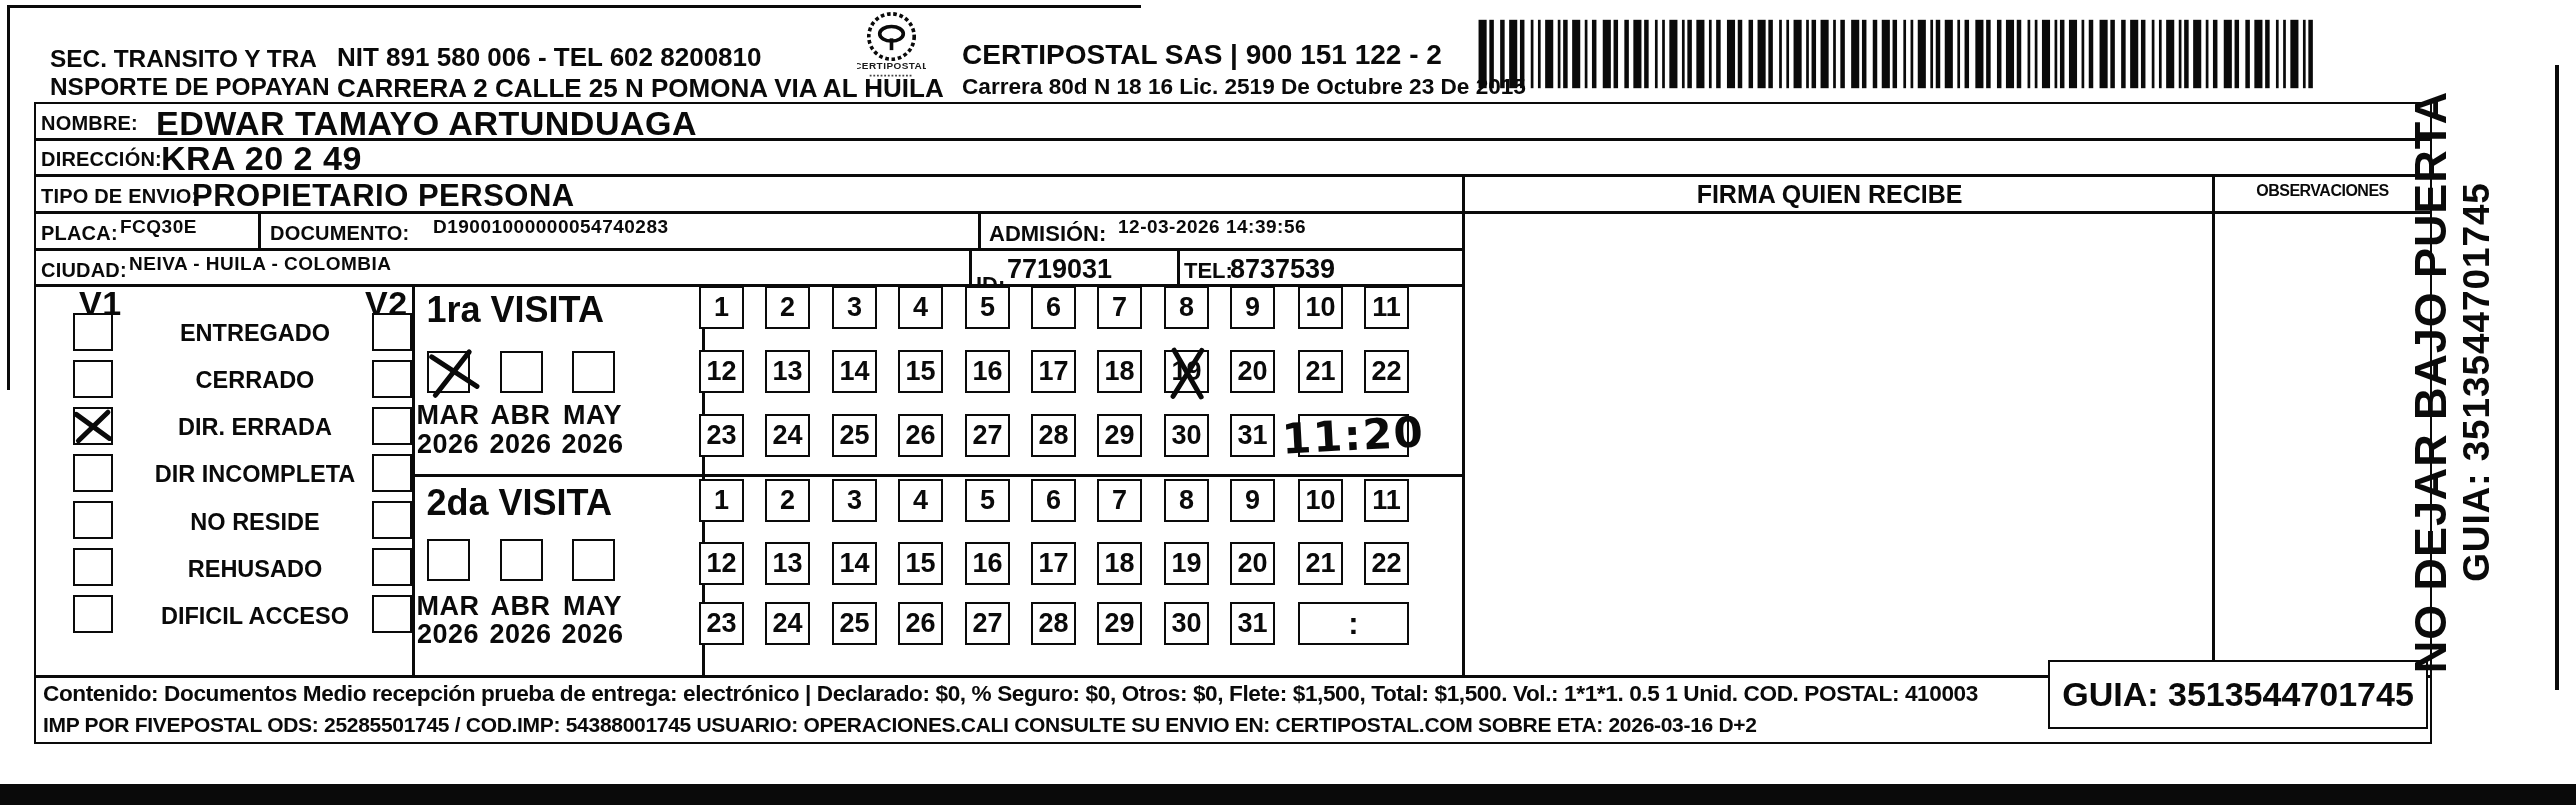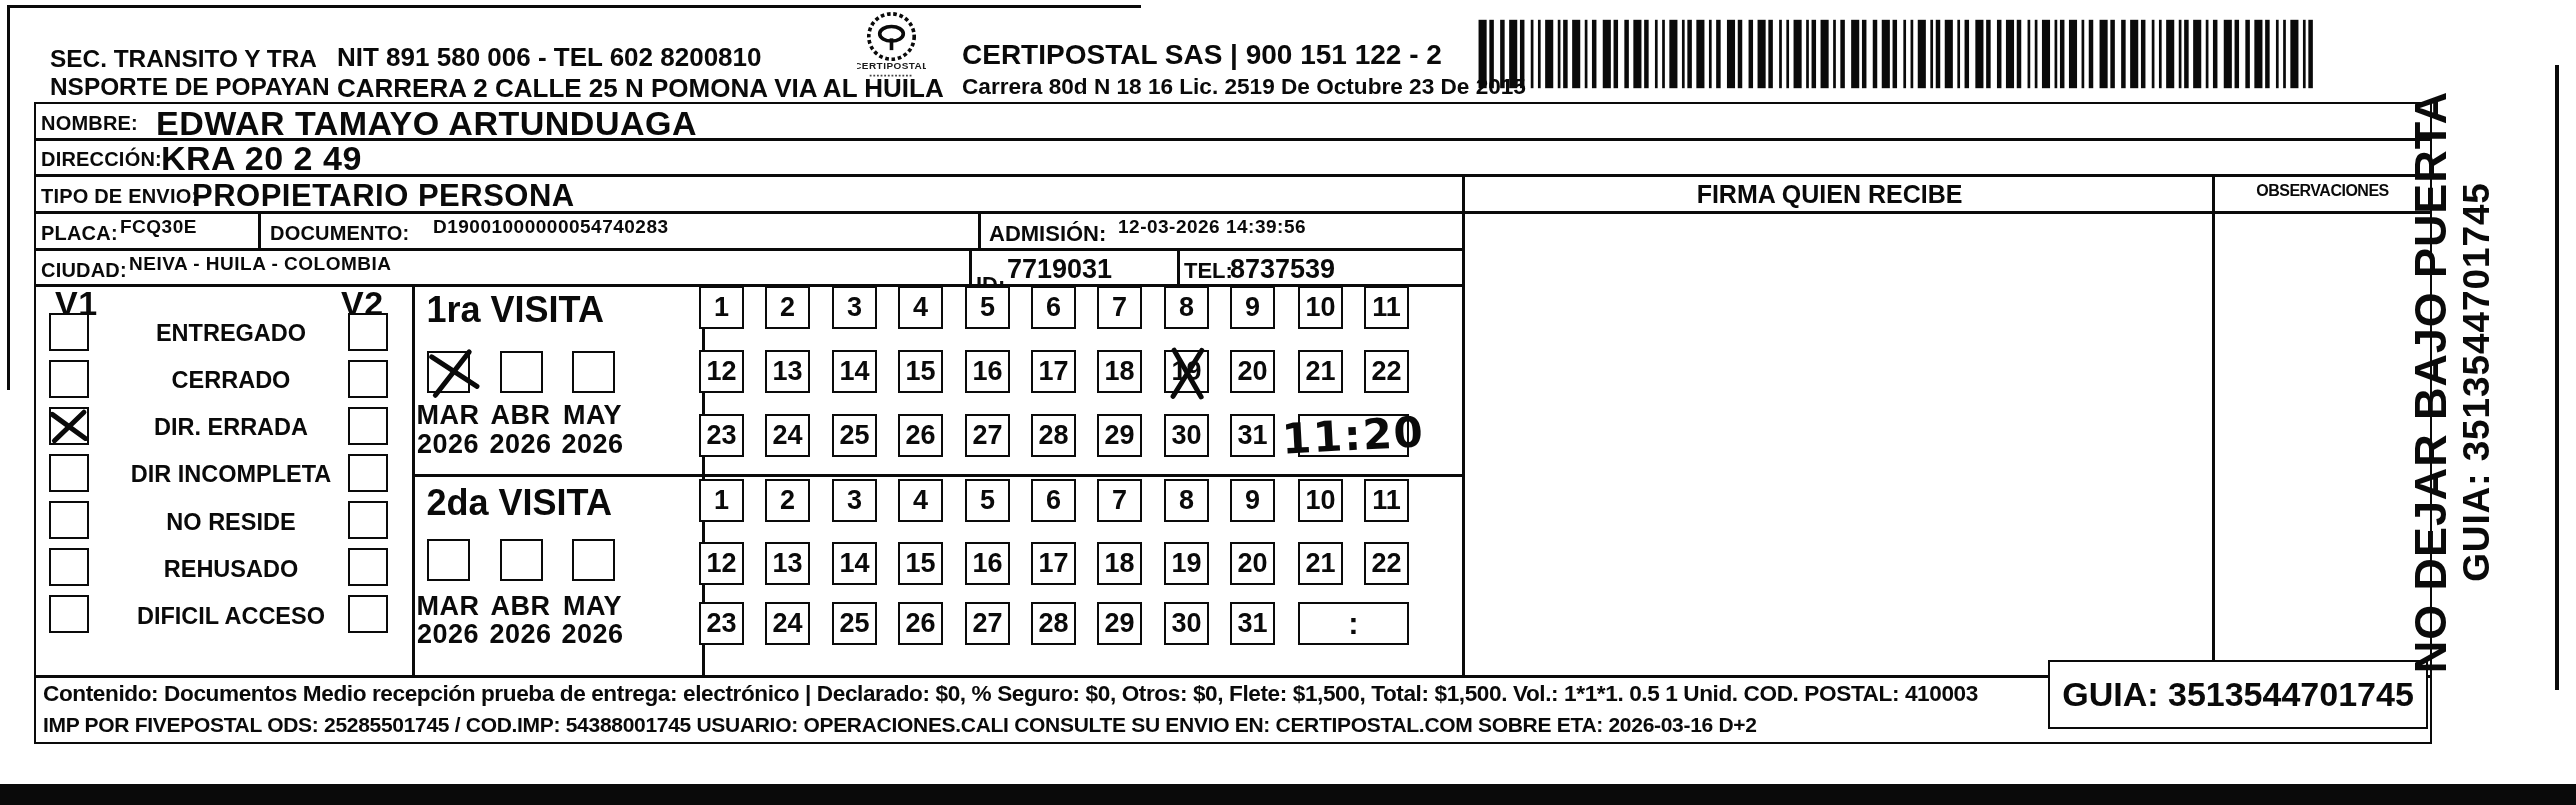--- a/index.html
+++ b/index.html
@@ -210,21 +210,21 @@
   <span class="abs lbl" style="left:41px;top:259px;">CIUDAD:</span>
   <span class="abs v32" style="left:129px;top:253px;">NEIVA - HUILA - COLOMBIA</span>
   <span class="abs lbl24" style="left:976px;top:272px;">ID:</span>
   <span class="abs v30" style="left:1007px;top:254px;">7719031</span>
   <span class="abs lbl24" style="left:1184px;top:258px;">TEL:</span>
   <span class="abs v30" style="left:1230px;top:254px;">8737539</span>
 
   <div class="abs" style="left:1465px;top:180px;width:729px;text-align:center;font-size:25px;font-weight:bold;">FIRMA QUIEN RECIBE</div>
   <div class="abs" style="left:2215px;top:182px;width:215px;text-align:center;font-size:16px;font-weight:bold;letter-spacing:-0.5px;">OBSERVACIONES</div>
 
-  <div class="abs" style="left:24px;top:284px;width:366px;height:391px;">
+  <div class="abs" style="left:48px;top:284px;width:366px;height:391px;">
     <span class="abs v38" style="left:31px;top:0px;">V1</span>
     <span class="abs v38" style="left:317px;top:0px;">V2</span>
     <div id="status-rows">
         <div class="ck" style="left: 25px; top: 29px; width: 40px; height: 38px;"></div>
         <div class="statlabel" style="left: 80px; top: 36px;">ENTREGADO</div>
         <div class="ck" style="left: 324px; top: 29px; width: 40px; height: 38px;"></div>
         <div class="ck" style="left: 25px; top: 76px; width: 40px; height: 38px;"></div>
         <div class="statlabel" style="left: 80px; top: 83px;">CERRADO</div>
         <div class="ck" style="left: 324px; top: 76px; width: 40px; height: 38px;"></div>
         <div class="ck hx" style="left: 25px; top: 123px; width: 40px; height: 38px;"></div>

